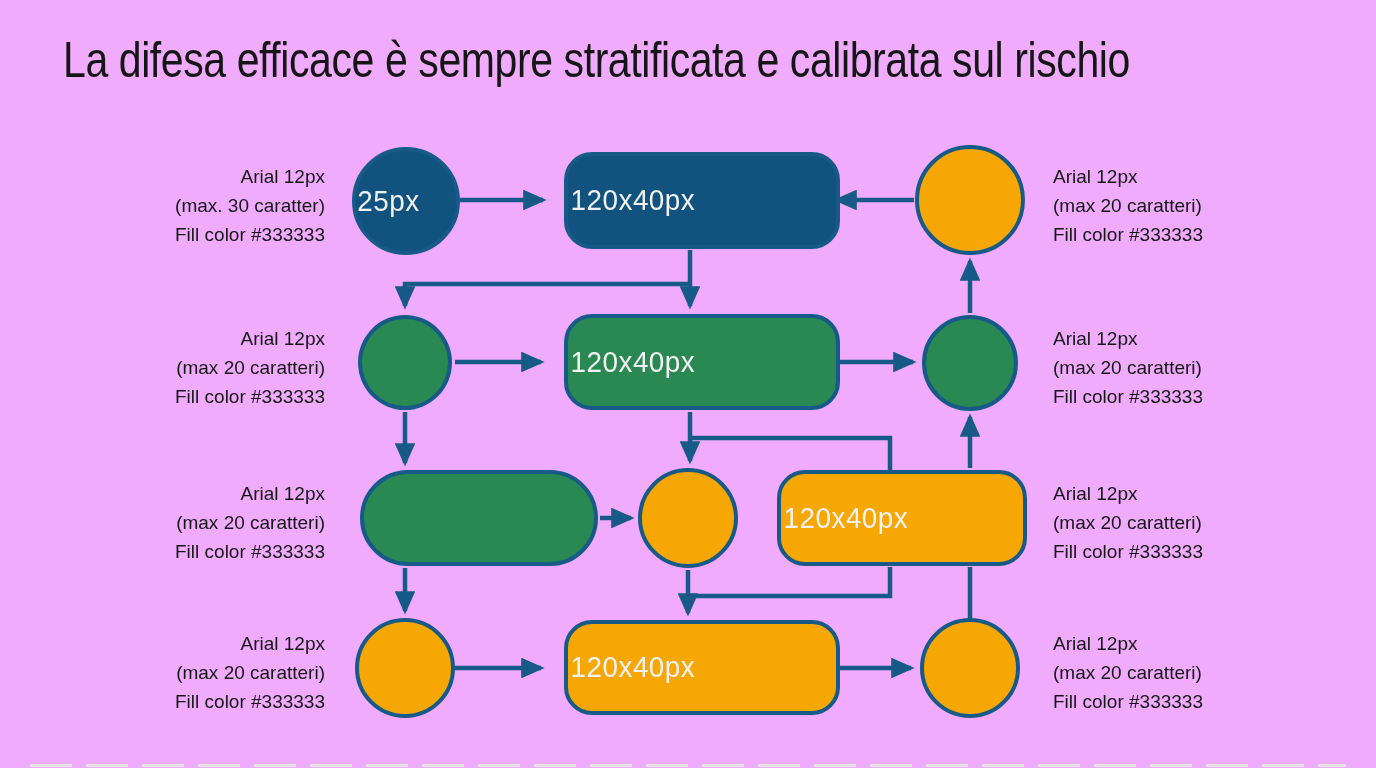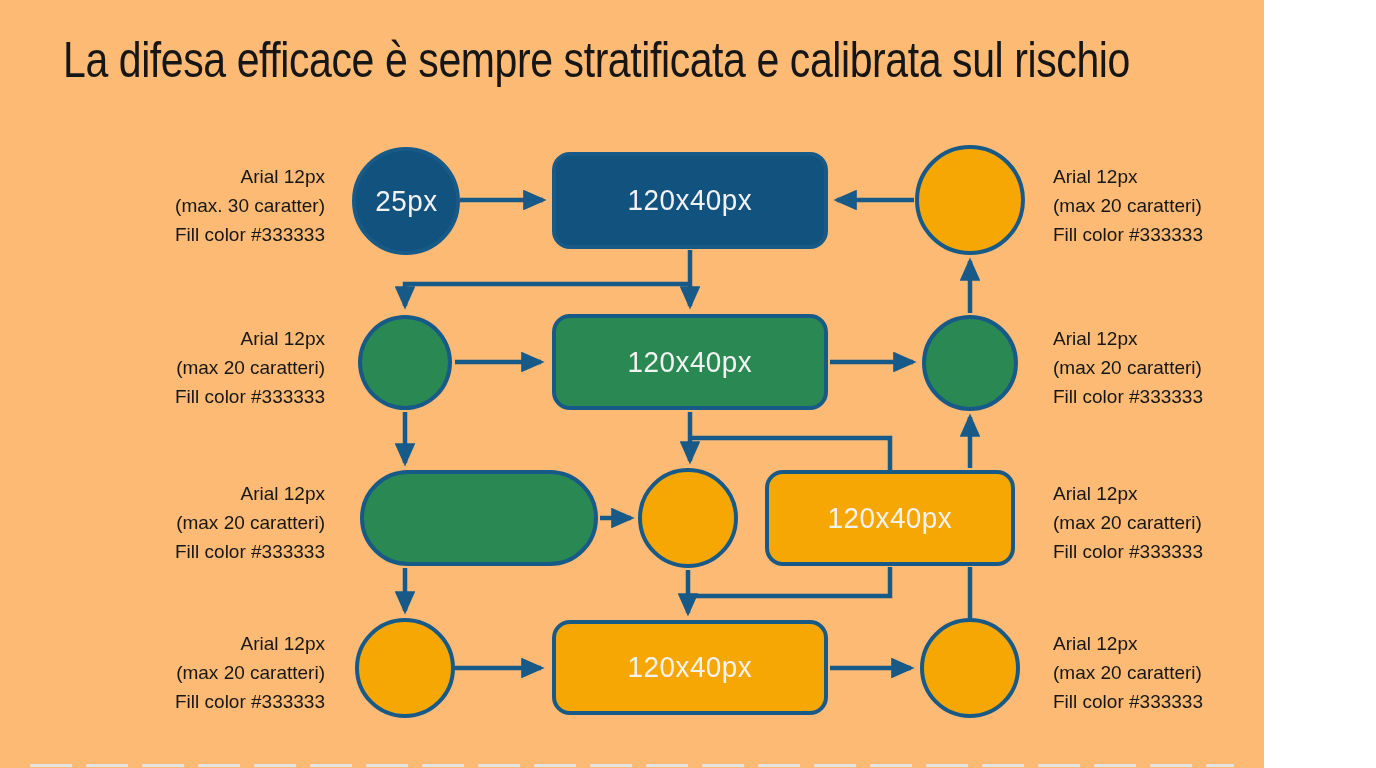--- a/index.html
+++ b/index.html
@@ -1,39 +1,39 @@
 <!DOCTYPE html>
 <html style="--blue: #11527e; --green: #2a8953; --orange: #f6a703; --stroke: #175a88; --ink: #161616; --shape-label: #f2f2f2;"><head>
 <meta charset="utf-8">
 <style>
   :root{
     --blue:#11527e; --green:#2a8953; --orange:#f6a703;
     --stroke:#175a88; --ink:#161616; --shape-label:#f2f2f2;
   }
   html,body{margin:0;padding:0;background:#fff;}
   #canvas{
-    position:relative; width:1264px; height:768px; overflow:hidden;
-    background:#fdba74; font-family:"Liberation Sans", sans-serif;
+    position:relative; width:1376px; height:768px; overflow:hidden;
+    background:#f0abfc; font-family:"Liberation Sans", sans-serif;
   }
   .title{
     position:absolute; left:63px; top:33px;
     font-size:50px; line-height:1.1; color:var(--ink);
     white-space:nowrap; transform:scaleX(0.82); transform-origin:0 0;
     letter-spacing:-0.5px;
   }
   svg.connectors{position:absolute; left:0; top:0;}
   svg.connectors .c{stroke:var(--stroke); stroke-width:4.5; fill:none;}
   svg.connectors marker path{fill:var(--stroke);}
   .shape{
     position:absolute; box-sizing:border-box;
     border:4px solid var(--stroke);
-    display:flex; align-items:center; justify-content:center;
+    display:flex; align-items:center; 
   }
   .circle{border-radius:50%;}
-  .rect{border-radius:18px;}
+  .rect{border-radius:28px;margin-left:12px;}
   .pill{border-radius:60px;}
   .fill-blue{background:var(--blue);}
   .fill-green{background:var(--green);}
   .fill-orange{background:var(--orange);}
   .shape-label{
     color:var(--shape-label); font-size:29px; letter-spacing:0.5px;
     transform:scaleX(0.96); white-space:nowrap;
   }
   .note{
     position:absolute; color:var(--ink);

